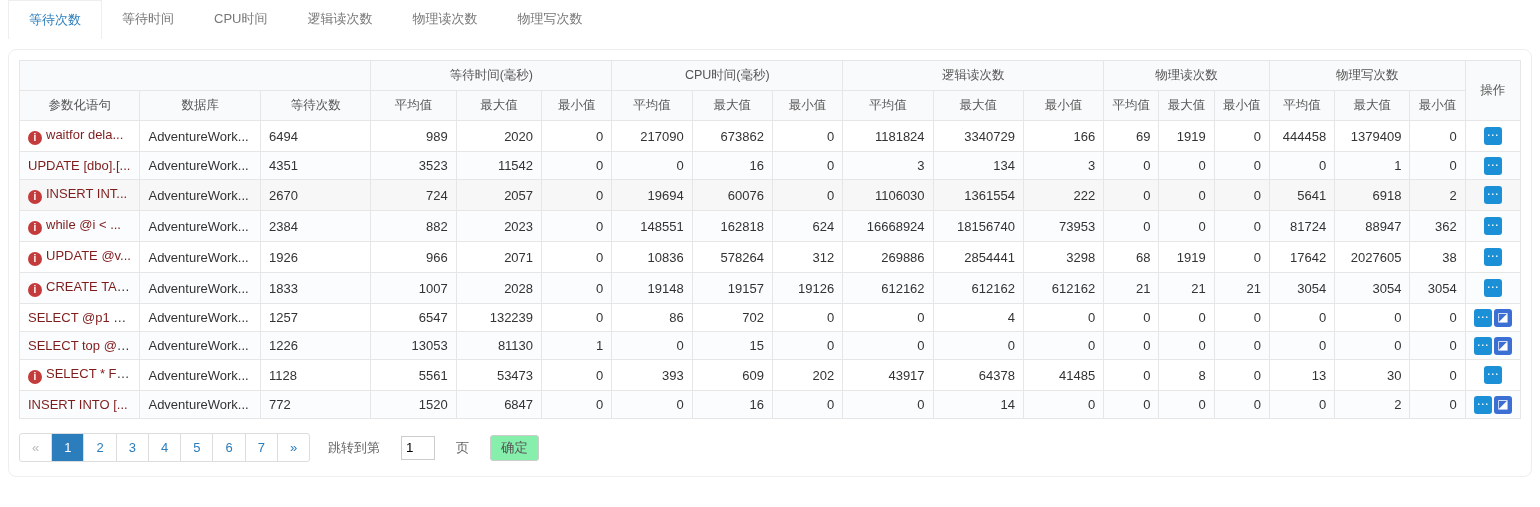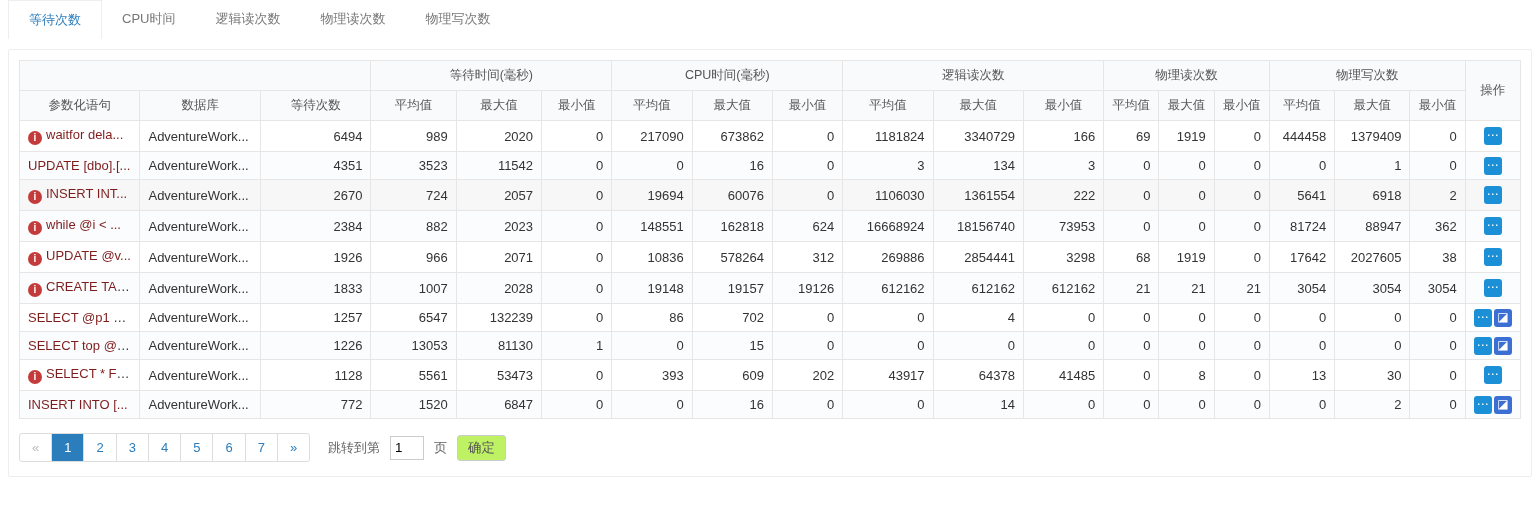--- a/index.html
+++ b/index.html
@@ -1,51 +1,52 @@
 <!DOCTYPE html>
 <html><head>
 <meta charset="utf-8">
 <style>
 * { box-sizing: border-box; margin: 0; padding: 0; }
 body { font-family: "Microsoft YaHei", "Segoe UI", Arial, sans-serif; font-size: 13px; color: #333; background: #fff; }
 .container { padding: 0 8px 8px; }
 .tabs { border-bottom: 0; display: flex; margin-bottom: 10px; }
 .tab { padding: 10px 20px; color: #777; cursor: pointer; }
 .tab.active { color: #2b7dbc; background: #fff; border-left: 1px solid #eee; border-right: 1px solid #eee; border-top: 1px solid #eee; }
-.panel { border: 1px solid #eee; border-radius: 2px; padding: 10px 10px 14px; }
+.panel { border: 1px solid #eee; border-radius: 8px; padding: 10px 10px 14px; }
 table { width: 100%; border-collapse: collapse; table-layout: fixed; }
 th, td { border: 1px solid #e6e6e6; padding: 6px 8px; font-weight: normal; white-space: nowrap; overflow: hidden; text-overflow: ellipsis; }
 th { background: #f9fafb; font-size: 12.5px; text-align: center; color: #555; }
 td { text-align: right; font-size: 13px; }
 td.tleft { text-align: left; }
-td.tcenter { text-align: right; }
+td.tcenter { text-align: left; }
 .sql-link { color: #7f1d1d; text-decoration: none; }
 .icon-err { display: inline-block; width: 14px; height: 14px; border-radius: 50%; background: #c43b3b; color: #fff; font-weight: bold; font-size: 10px; line-height: 14px; text-align: center; margin-right: 4px; vertical-align: -2px; }
 .row-alt { background: #fafcfd; }
 .row-alt-gray { background: #f7f7f7; }
 .ops-cell { text-align: center; padding: 4px; }
 .op-btn { display: inline-block; width: 18px; height: 18px; background: #1b90d7; border-radius: 3px; color: #fff; font-size: 12px; line-height: 17px; text-align: center; margin: 0 1px; cursor: pointer; }
 .op-btn.sec { background: #3b6fd4; }
 .pager { margin-top: 14px; display: flex; align-items: center; gap: 18px; }
 .page-list { display: flex; list-style: none; border: 1px solid #ddd; border-radius: 3px; overflow: hidden; }
 .page-list li { border-right: 1px solid #ddd; }
 .page-list li:last-child { border-right: 0; }
 .page-list a { display: block; padding: 6px 12px; color: #2b7dbc; text-decoration: none; min-width: 16px; text-align: center; }
 .page-list li.active a { background: #2b7dbc; color: #fff; }
 .page-list li.disabled a { color: #bbb; }
-.jump { display: flex; align-items: center; gap: 10px; color: #666; }
+.jump { display: flex; align-items: center; gap: 21px; color: #666; }
 .jump input { width: 34px; height: 24px; border: 1px solid #ccc; padding: 2px 4px; text-align: left; }
-.jump button { height: 26px; padding: 0 10px; border: 1px solid #ccc; background: #bef264; border-radius: 3px; cursor: pointer; color: #555; }
+.jump button { height: 26px; padding: 0 10px; border: 1px solid #ccc; background: #86efac; border-radius: 3px; cursor: pointer; color: #555; }
 </style>
 </head>
 <body>
 
 <div class="container">
   <div class="tabs" id="tabs">
       <div class="tab active">等待次数</div>
+      <div class="tab">等待时间</div>
       <div class="tab">CPU时间</div>
       <div class="tab">逻辑读次数</div>
       <div class="tab">物理读次数</div>
       <div class="tab">物理写次数</div>
     </div>
   <div class="panel">
     <table>
       <colgroup>
         <col style="width:120px">
           <col style="width:120px">

